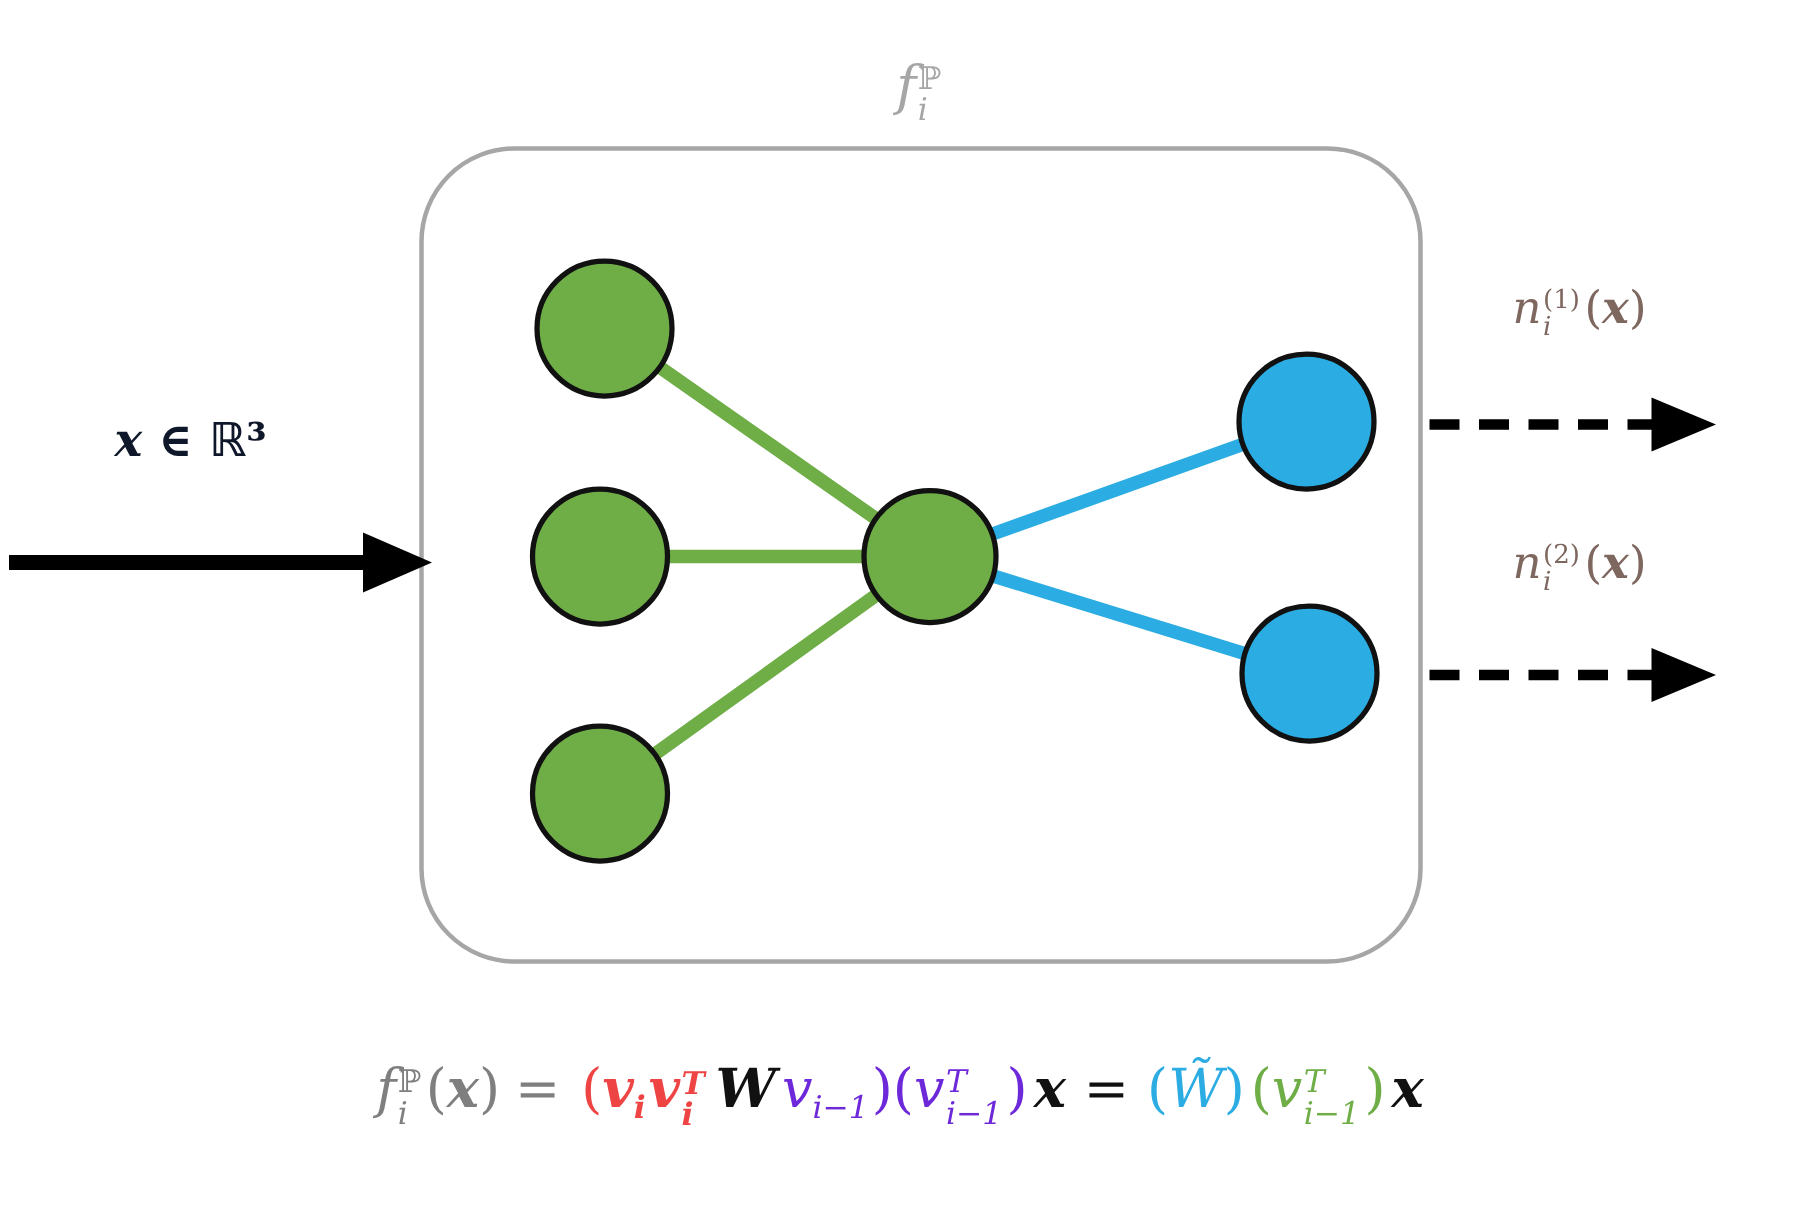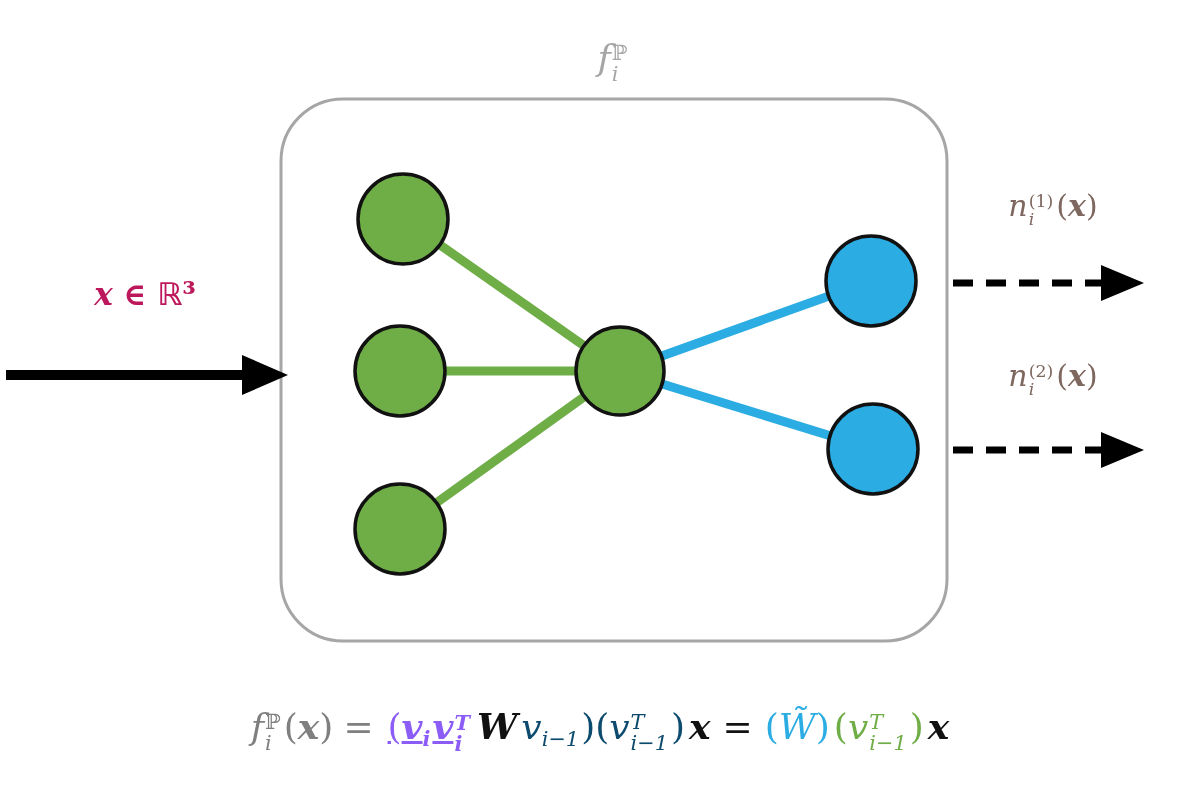--- a/index.html
+++ b/index.html
@@ -29,22 +29,22 @@
     position:relative;top:0.16em;margin:0 3px 0 1px;
   }
   .ss .t,.ss .b2{display:block;}
   .sb{font-size:58%;vertical-align:-0.35em;font-style:italic;margin-right:2px;}
 
   .title{
     position:absolute;left:281px;top:36px;width:666px;text-align:center;
     font-size:36px;line-height:1.2;
   }
   .input-label{
-    position:absolute;left:30px;top:276px;width:230px;text-align:center;
-    font-size:31px;color:#be185d;
+    position:absolute;left:12px;top:276px;width:230px;text-align:center;
+    font-size:31px;color:#0f172a;
   }
   .out-label{position:absolute;width:230px;text-align:center;font-size:30px;}
   #out-label-1{left:938px;top:188px;}
   #out-label-2{left:938px;top:358px;}
 
   .equation{
     position:absolute;left:0;top:703px;width:1200px;text-align:center;
     font-size:36px;line-height:1.3;white-space:nowrap;
   }
   .grp{margin:0 2px;}
@@ -105,24 +105,24 @@
     <span class="it">n</span><span class="ss">
         <span class="t">(2)</span>
         <span class="b2 it">i</span>
       </span><span>(</span><span class="bi">x</span><span>)</span>
   </div>
 
   <div class="equation">
     <span class="grp" style="color: rgb(127, 127, 127);"><span class="it">f</span><span class="ss">
           <span class="t">ℙ</span>
           <span class="b2 it">i</span>
-        </span><span>(</span><span class="bi">x</span><span>)</span><span class="eqsign">=</span></span><span class="grp" style="color: #8b5cf6; text-decoration: underline;"><span>(</span><span class="bi">v</span><span class="sb b">i</span><span class="bi">v</span><span class="ss b">
+        </span><span>(</span><span class="bi">x</span><span>)</span><span class="eqsign">=</span></span><span class="grp" style="color: #ef4444;"><span>(</span><span class="bi">v</span><span class="sb b">i</span><span class="bi">v</span><span class="ss b">
           <span class="t it">T</span>
           <span class="b2 it">i</span>
-        </span></span><span class="grp bi" style="color: rgb(17, 17, 17);">W</span><span class="grp" style="color: #0c4a6e;"><span class="it">v</span><span class="sb">i−1</span><span>)</span><span>(</span><span class="it">v</span><span class="ss">
+        </span></span><span class="grp bi" style="color: rgb(17, 17, 17);">W</span><span class="grp" style="color: #6d28d9;"><span class="it">v</span><span class="sb">i−1</span><span>)</span><span>(</span><span class="it">v</span><span class="ss">
           <span class="t it">T</span>
           <span class="b2 it">i−1</span>
         </span><span>)</span></span><span class="grp bi" style="color: rgb(17, 17, 17);">x</span><span class="grp eqsign" style="color: rgb(17, 17, 17);">=</span><span class="grp" style="color: rgb(43, 172, 226);"><span>(</span><span class="it">W̃</span><span>)</span></span><span class="grp" style="color: rgb(111, 173, 71);"><span>(</span><span class="it">v</span><span class="ss">
           <span class="t it">T</span>
           <span class="b2 it">i−1</span>
         </span><span>)</span></span><span class="grp bi" style="color: rgb(17, 17, 17);">x</span>
   </div>
 
 </div>
 

